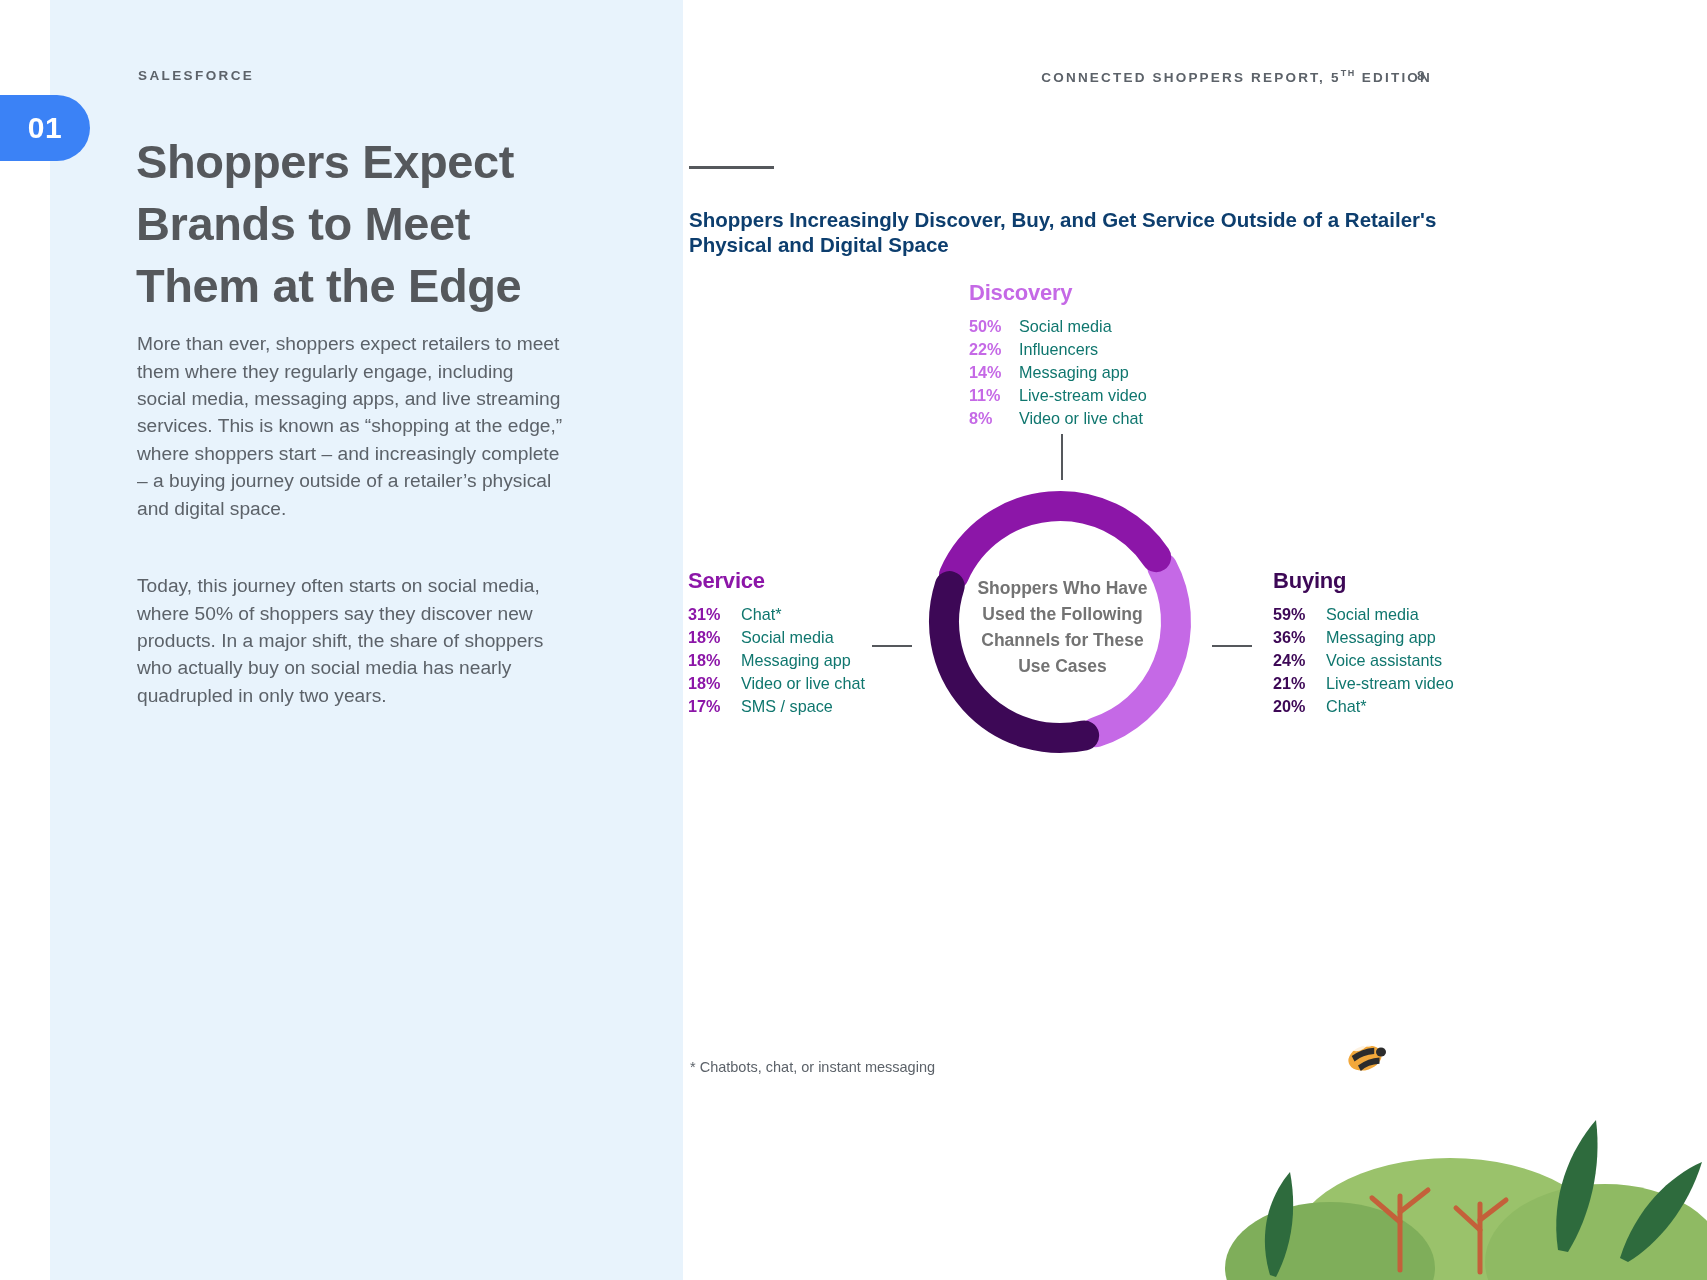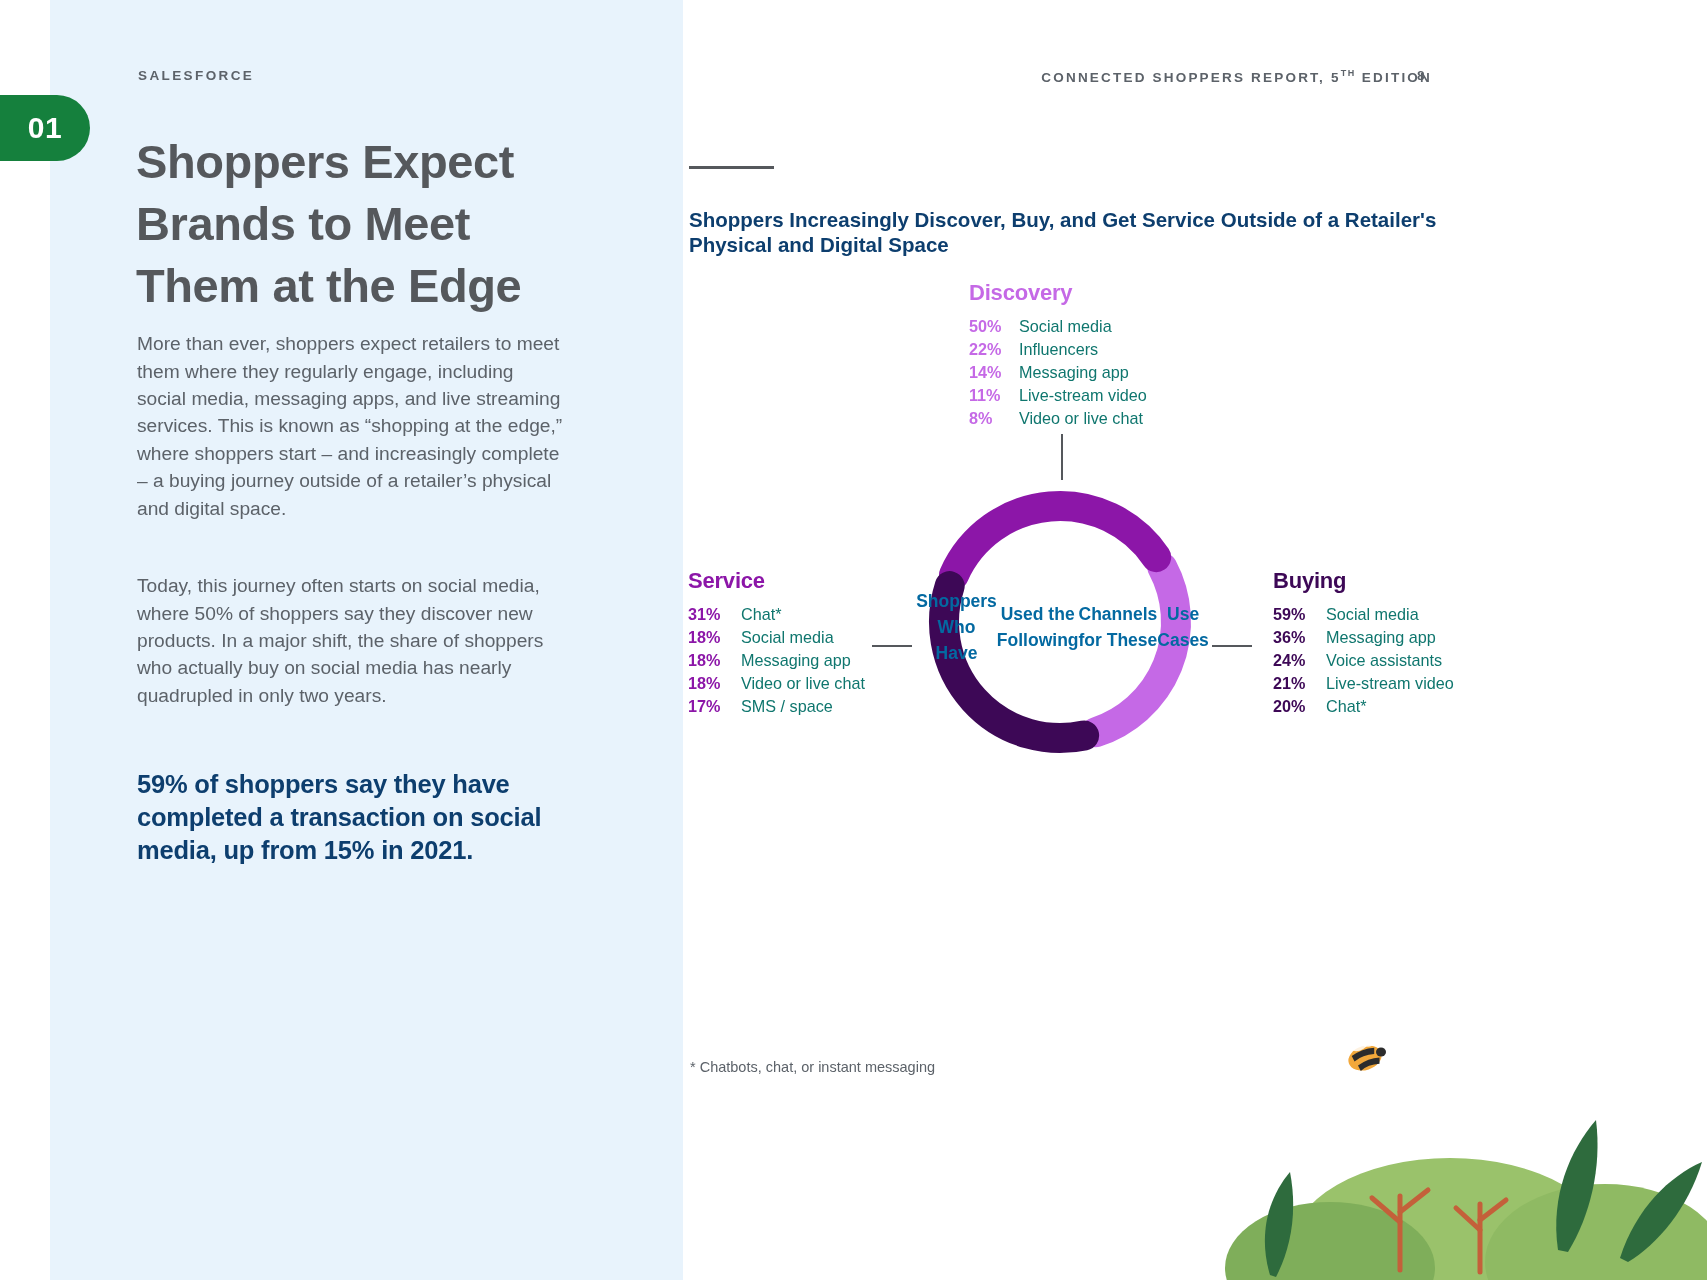--- a/index.html
+++ b/index.html
@@ -12,21 +12,21 @@
   }
   .page { position:relative; width:1707px; height:1280px; overflow:hidden; }
 
   
   .left-panel{
     position:absolute; left:50px; top:0; width:633px; height:1280px;
     background:#e8f3fc;
   }
   .chapter-badge{
     position:absolute; left:0; top:95px; width:90px; height:66px;
-    background:#15803d;
+    background:#3b82f6;
     border-top-right-radius:33px; border-bottom-right-radius:33px;
     display:flex; align-items:center; justify-content:center;
     color:#ffffff; font-size:30px; font-weight:700; letter-spacing:.5px;
   }
   .brand-eyebrow{
     position:absolute; left:138px; top:68px;
     font-size:13.5px; font-weight:700; letter-spacing:2.4px;
     color:#5c6269;
   }
   .headline{
@@ -64,23 +64,23 @@
   }
   .chart-title{
     position:absolute; left:689px; top:190px; width:760px;
     font-size:20.5px; line-height:25px; font-weight:700; color:#0d3e6e;
   }
 
   
   .donut-wrap{ position:absolute; left:925px; top:470px; width:270px; height:305px; }
   .donut-center{
     position:absolute; left:960px; top:572px; width:205px; height:110px;
-    display:flex; flex-direction:row; justify-content:center; align-items:center;
+    display:flex; flex-direction:column; justify-content:center; align-items:center;
     text-align:center; font-size:17.5px; line-height:26px;
-    font-weight:700; color:#0369a1;
+    font-weight:700; color:#737373;
   }
   .connector{ position:absolute; background:#55585c; }
   .conn-top{ left:1061px; top:434px; width:1.6px; height:46px; }
   .conn-left{ left:872px; top:645px; width:40px; height:1.6px; }
   .conn-right{ left:1212px; top:645px; width:40px; height:1.6px; }
 
   
   .legend{ position:absolute; }
   .legend h3{
     margin:0 0 9px 0; font-size:22px; font-weight:700; letter-spacing:-0.2px;
@@ -121,21 +121,20 @@
   <div class="chapter-badge">
     <span>01</span>
   </div>
 
   <div class="brand-eyebrow">SALESFORCE</div>
 
   <h1 class="headline">Shoppers Expect Brands to Meet Them at the Edge</h1>
 
   <p class="body-copy p1">More than ever, shoppers expect retailers to meet them where they regularly engage, including social media, messaging apps, and live streaming services. This is known as “shopping at the edge,” where shoppers start – and increasingly complete – a buying journey outside of a retailer’s physical and digital space.</p>
   <p class="body-copy p2">Today, this journey often starts on social media, where 50% of shoppers say they discover new products. In a major shift, the share of shoppers who actually buy on social media has nearly quadrupled in only two years.</p>
-  <p class="stat-callout">59% of shoppers say they have completed a transaction on social media, up from 15% in 2021.</p>
 
   <div class="running-header">
     <span>CONNECTED SHOPPERS REPORT, 5</span><sup>TH</sup><span> EDITION</span>
   </div>
   <div class="page-number">8</div>
 
   <div class="rule"></div>
   <h2 class="chart-title">Shoppers Increasingly Discover, Buy, and Get Service Outside of a Retailer's Physical and Digital Space</h2>
 
   <div class="connector conn-top"></div>

